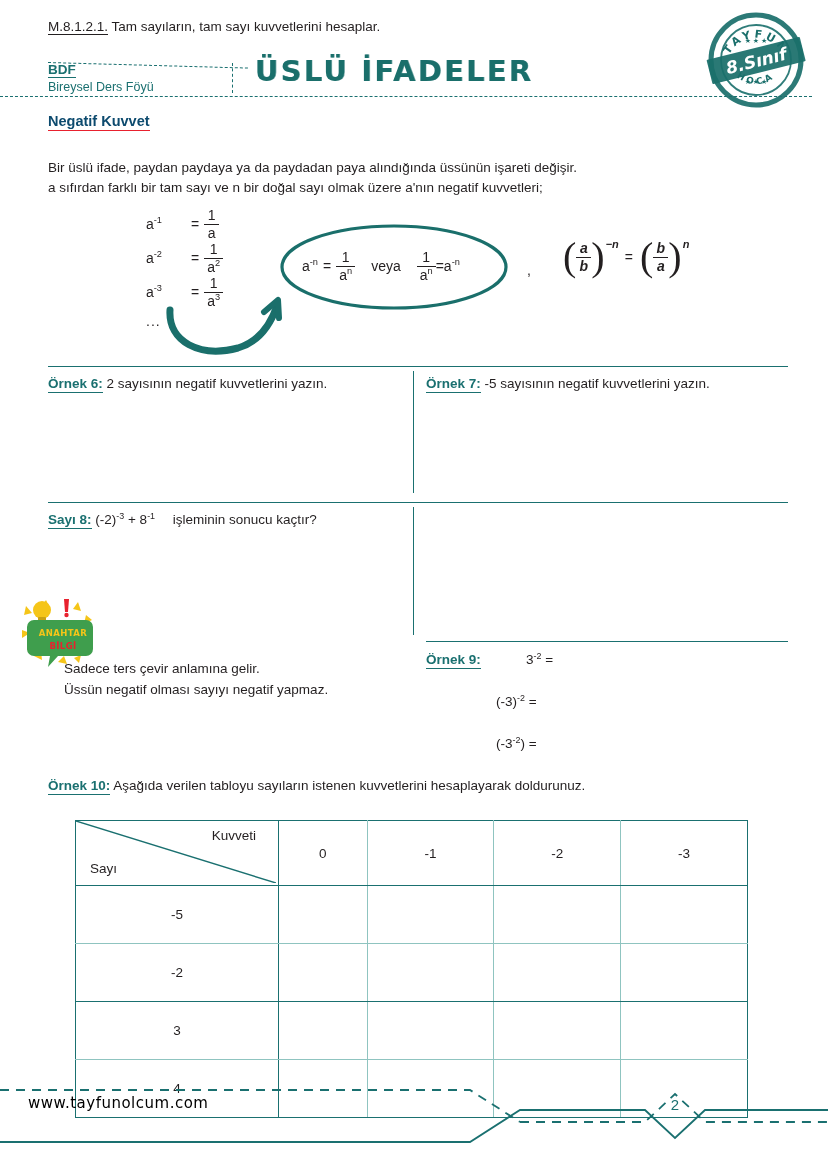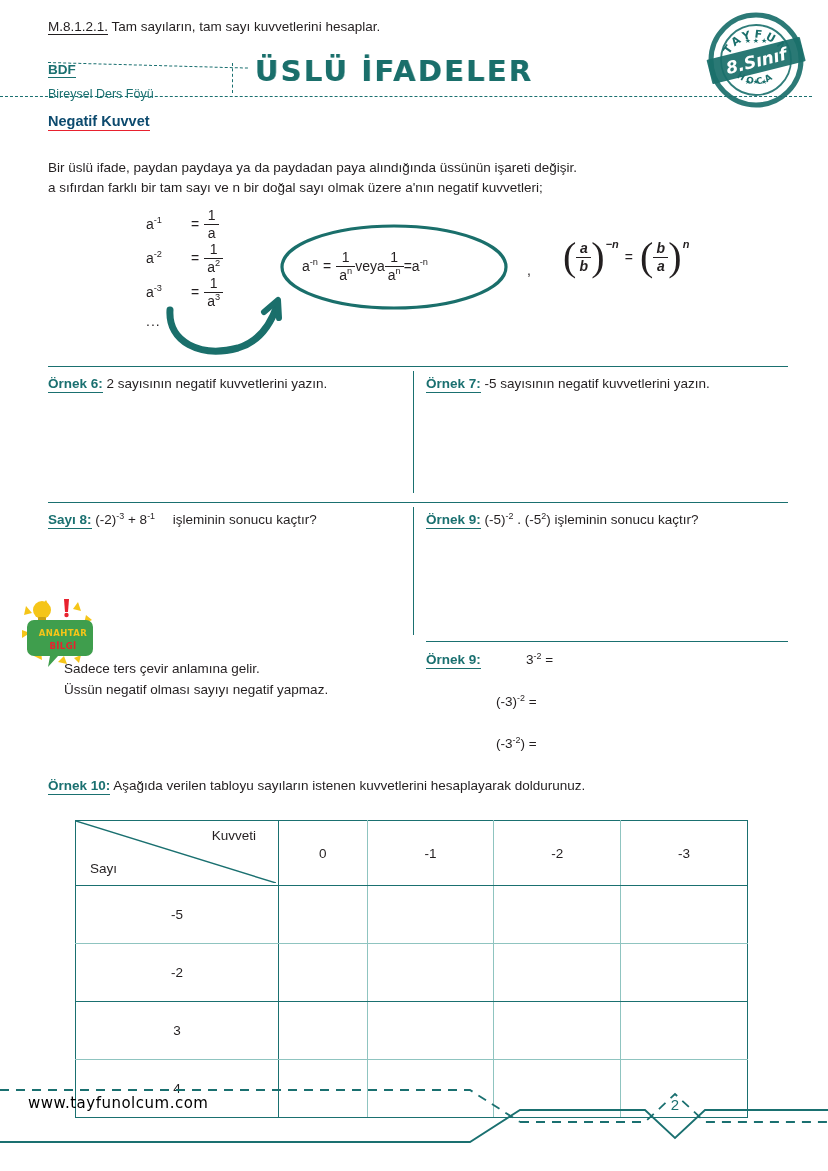--- a/index.html
+++ b/index.html
@@ -15,21 +15,21 @@
     position:absolute;left:48px;top:19px;font-size:13.5px;color:#231f20;white-space:nowrap;
   }
   .objective .code{
     color:#231f20;border-bottom:1.3px solid #231f20;padding-bottom:0px;
   }
   .bdf-block{position:absolute;left:48px;top:60px;}
   .bdf-title{
     font-size:13.5px;font-weight:bold;color:#1a7070;
     border-bottom:1.6px solid #1a7070;display:inline-block;line-height:15px;
   }
-  .bdf-sub{font-size:12.5px;color:#1a7070;line-height:16px;margin-top:8px;}
+  .bdf-sub{font-size:12.5px;color:#1a7070;line-height:16px;margin-top:1px;}
 
   .sheet-title{
     position:absolute;left:0;top:54px;width:828px;text-align:center;
     font-family:"DejaVu Sans",sans-serif;font-weight:bold;font-size:29px;
     letter-spacing:2.2px;color:#1a6f6b;
     text-shadow:0.7px 0 0 rgba(26,111,107,.55), -0.7px 0.6px 0 rgba(255,255,255,.65);
     padding-right:40px;box-sizing:border-box;
   }
   .hdr-dash-top{
     position:absolute;left:48px;top:62px;width:200px;height:0;
@@ -211,21 +211,21 @@
   </svg>
 
   <div class="frm-mid">
     <span>a<sup>-n</sup></span>
     <span class="eq">=</span>
     <span class="frac">
       <span class="num">1</span>
       <span class="bar"></span>
       <span class="den">a<sup>n</sup></span>
     </span>
-    <span style="margin:0 0">veya</span>
+    <span style="margin:0 16px">veya</span>
     <span class="frac">
       <span class="num">1</span>
       <span class="bar"></span>
       <span class="den">a<sup>n</sup></span>
     </span>
     <span>=</span>
     <span>a<sup>-n</sup></span>
   </div>
 
   <div class="frm-comma">,</div>
@@ -268,25 +268,20 @@
 
   <div class="hr-teal" style="left:48px;top:502px;width:740px;"></div>
   <div class="vdiv" style="left:413px;top:507px;height:128px;"></div>
 
   <div class="ex" style="left:48px;top:510px;width:360px;">
     <span class="ex-label">Sayı 8:</span>
     <span><span>(-2)</span><sup>-3</sup><span> + 8</span><sup>-1</sup></span>
     <span style="margin-left:14px">işleminin sonucu kaçtır?</span>
   </div>
 
-  <div class="ex" style="left:426px;top:510px;width:362px;">
-    <span class="ex-label">Örnek 9:</span>
-    <span><span>(-5)</span><sup>-2</sup><span> . (-5</span><sup>2</sup><span>)</span></span>
-    <span>işleminin sonucu kaçtır?</span>
-  </div>
 
   <svg class="keybadge" viewBox="0 0 84 74">
     <g fill="#f5c518">
       <path d="M8,10 l6,7 -8,2z"></path>
         <path d="M60,6 l3,9 -8,-2z"></path>
       <path d="M74,24 l-8,4 2,-9z"></path>
         <path d="M70,46 l-9,1 5,-7z"></path>
       <path d="M4,34 l8,3 -8,5z"></path>
         <path d="M16,60 l7,-5 1,9z"></path>
       <path d="M40,66 l6,-6 3,8z"></path>

